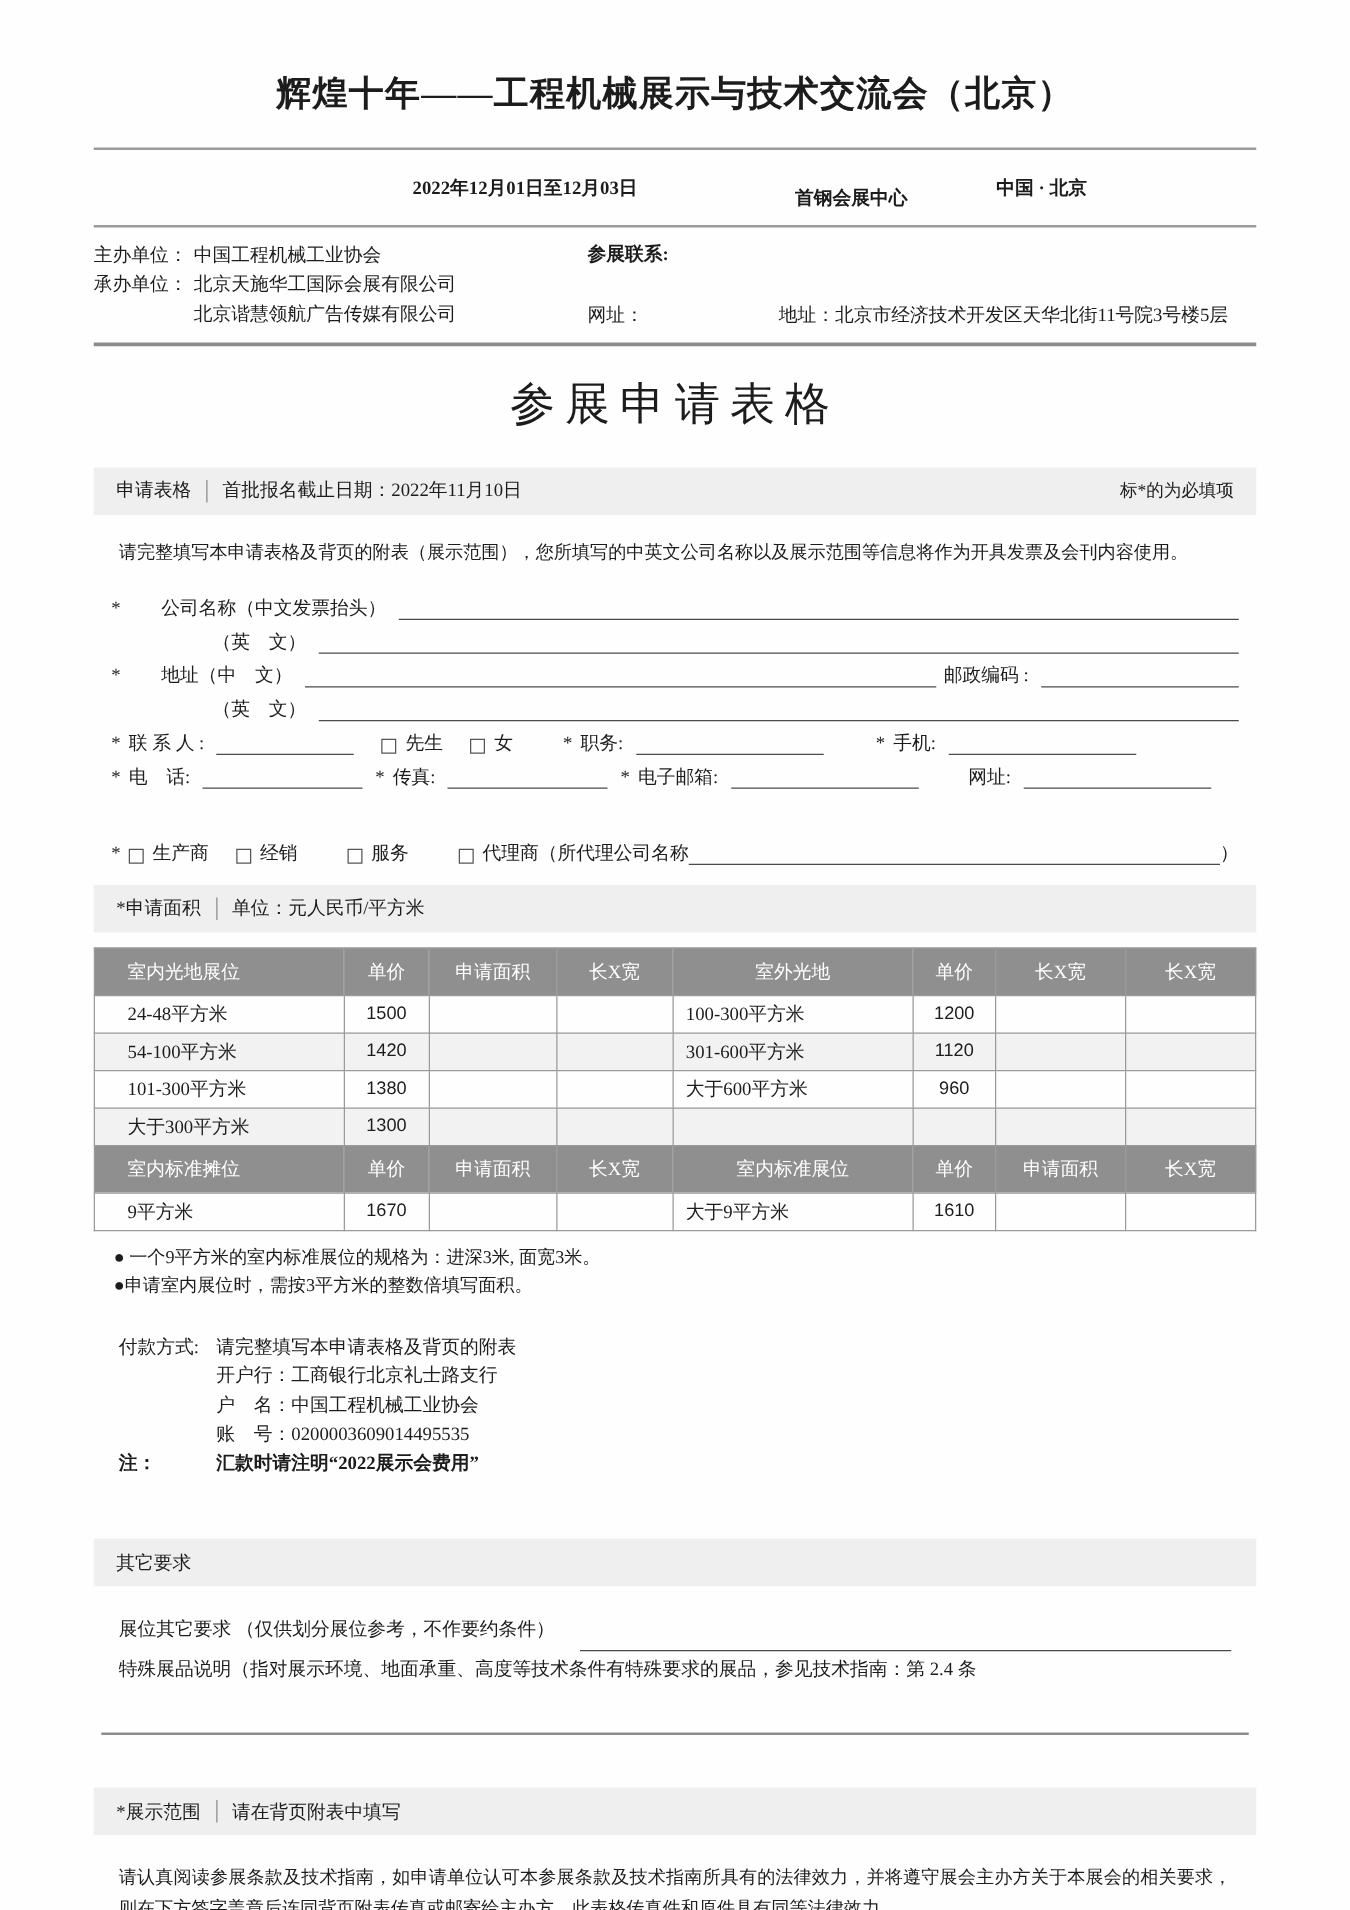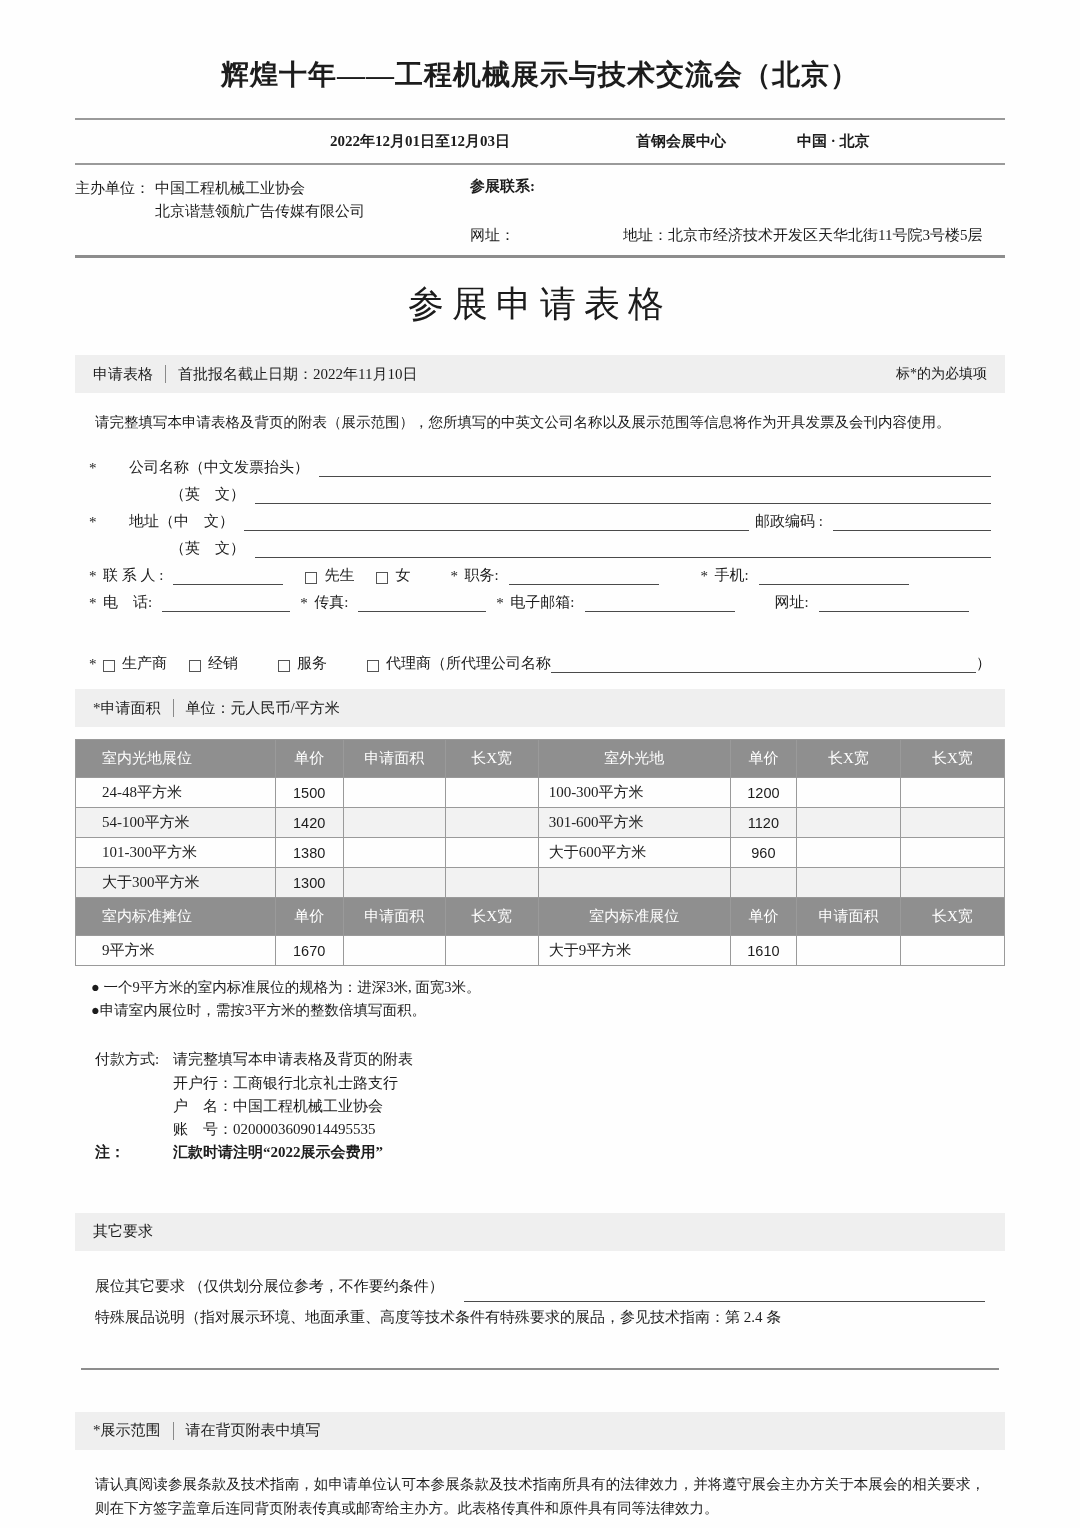--- a/index.html
+++ b/index.html
@@ -6,21 +6,21 @@
   html,body { margin:0; padding:0; background:#fff; }
   .page {
     width:1080px; height:1528px; margin:0 auto; background:#fefefe;
     font-family:"Liberation Serif","DejaVu Serif",serif; color:#1c1c1c;
     padding:56px 75px 0 75px; overflow:hidden; position:relative;
   }
   .doc-title { text-align:center; font-size:28px; font-weight:bold; margin:0 0 24px 0; letter-spacing:1px; }
   .rule { border:none; border-top:2px solid #9a9a9a; margin:0; }
   .rule.thick { border-top:3px solid #8d8d8d; }
   .date-row { display:flex; align-items:center; font-weight:bold; font-size:15px; padding:12px 0 12px 255px; gap:16px; }
-  .date-row .venue { margin-left:110px; }
+  .date-row .venue { margin-left:110px;margin-top:17px; }
   .date-row .loc { margin-left:55px; }
   .org-block { display:flex; font-size:15px; padding:12px 0 10px 0; }
   .org-left { width:395px; line-height:1.55; }
   .org-row { display:flex; }
   .org-row .lbl { width:80px; flex:none; }
   .org-cont { margin-left:80px; }
   .org-right { flex:1; position:relative; }
   .org-contact { font-weight:bold; }
   .org-bottom { display:flex; margin-top:30px; }
   .org-addr { margin-left:108px; }
@@ -72,20 +72,24 @@
     <span class="loc">中国 · 北京</span>
   </div>
   <hr class="rule">
 
   <div class="org-block">
     <div class="org-left">
       <div class="org-row">
         <span class="lbl">主办单位：</span>
         <span>中国工程机械工业协会</span>
       </div>
+      <div class="org-row">
+        <span class="lbl">承办单位：</span>
+        <span>北京天施华工国际会展有限公司</span>
+      </div>
       <div class="org-cont">北京谐慧领航广告传媒有限公司</div>
     </div>
     <div class="org-right">
       <div class="org-contact">参展联系:</div>
       <div class="org-bottom">
         <span>网址：</span>
         <span class="org-addr">地址：北京市经济技术开发区天华北街11号院3号楼5层</span>
       </div>
     </div>
   </div>

